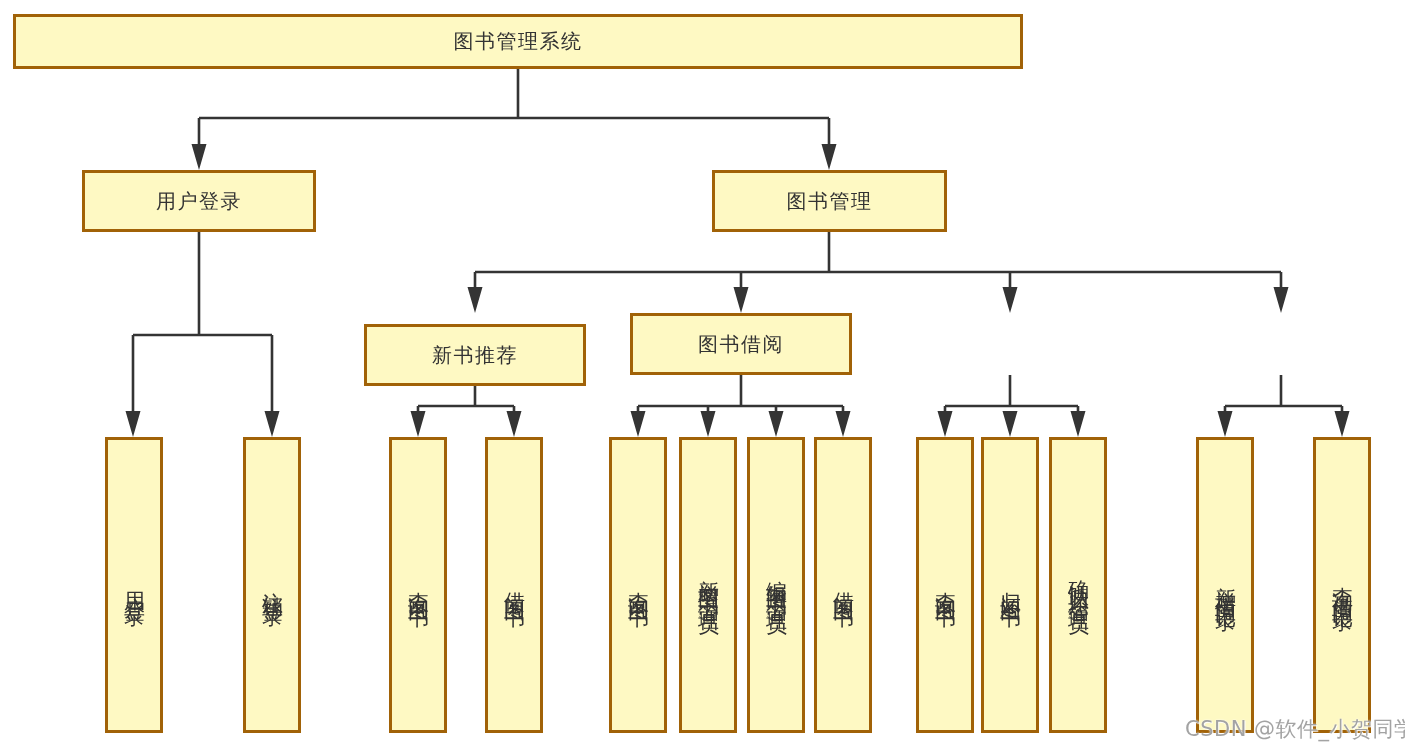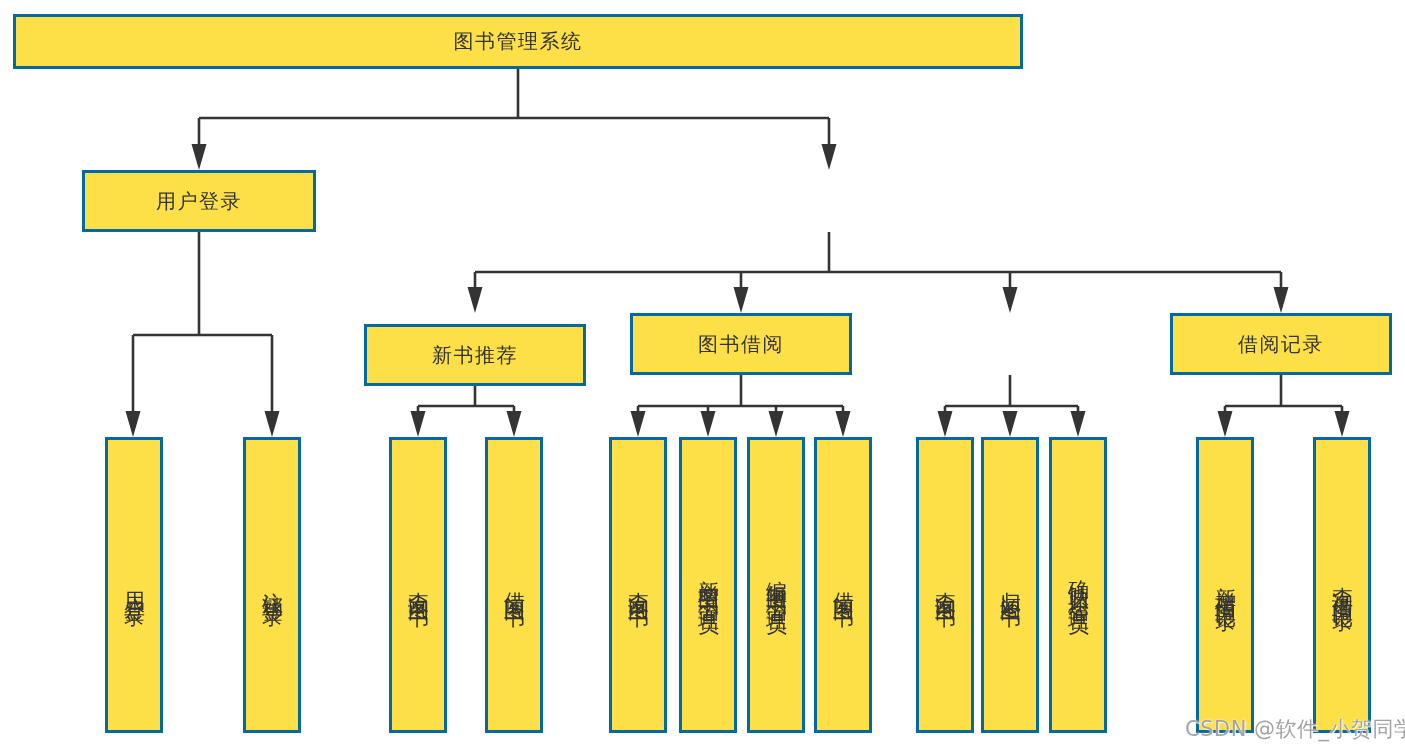--- a/index.html
+++ b/index.html
@@ -13,22 +13,22 @@
   }
   .wires {
     position: absolute;
     left: 0; top: 0;
     width: 1405px; height: 747px;
     z-index: 1;
   }
   .node {
     position: absolute;
     box-sizing: border-box;
-    background: #fde047;
-    border: 3px solid #0369a1;
+    background: #fef9c3;
+    border: 3px solid #a16207;
     color: #333333;
     display: flex;
     align-items: center;
     justify-content: center;
     z-index: 2;
   }
   .h-node {
     font-size: 20px;
     letter-spacing: 1.5px;
     white-space: nowrap;
@@ -96,24 +96,24 @@
 
     <g>
       <path d="M1281 375 L1281 406 M1225 406 L1342 406 M1225 406 L1225 416 M1342 406 L1342 416" fill="none" stroke="#343434" stroke-width="2.6"></path>
       <path d="M1217.5 411 L1232.5 411 L1225 437 Z M1334.5 411 L1349.5 411 L1342 437 Z" fill="#343434"></path>
     </g>
   </svg>
 
   <div class="node h-node root-node">图书管理系统</div>
 
   <div class="node h-node" style="left:82px; top:170px; width:234px; height:62px;">用户登录</div>
+  <div class="node h-node" style="left:712px; top:170px; width:235px; height:62px;">图书管理</div>
 
   <div class="node h-node" style="left:364px; top:313px; width:222px; height:62px;margin-top:11px;">新书推荐</div>
   <div class="node h-node" style="left:630px; top:313px; width:222px; height:62px;">图书借阅</div>
-  <div class="node h-node" style="left:1170px; top:313px; width:222px; height:62px;">借阅记录</div>
 
   <div class="node v-node" style="left:105px;">用户登录</div>
   <div class="node v-node" style="left:243px;">注销登录</div>
 
   <div class="node v-node" style="left:389px;">查询图书</div>
   <div class="node v-node" style="left:485px;">借阅图书</div>
 
   <div class="node v-node" style="left:609px;">查询图书</div>
   <div class="node v-node" style="left:679px;">新增图书（管理员）</div>
   <div class="node v-node" style="left:747px;">编辑图书（管理员）</div>

